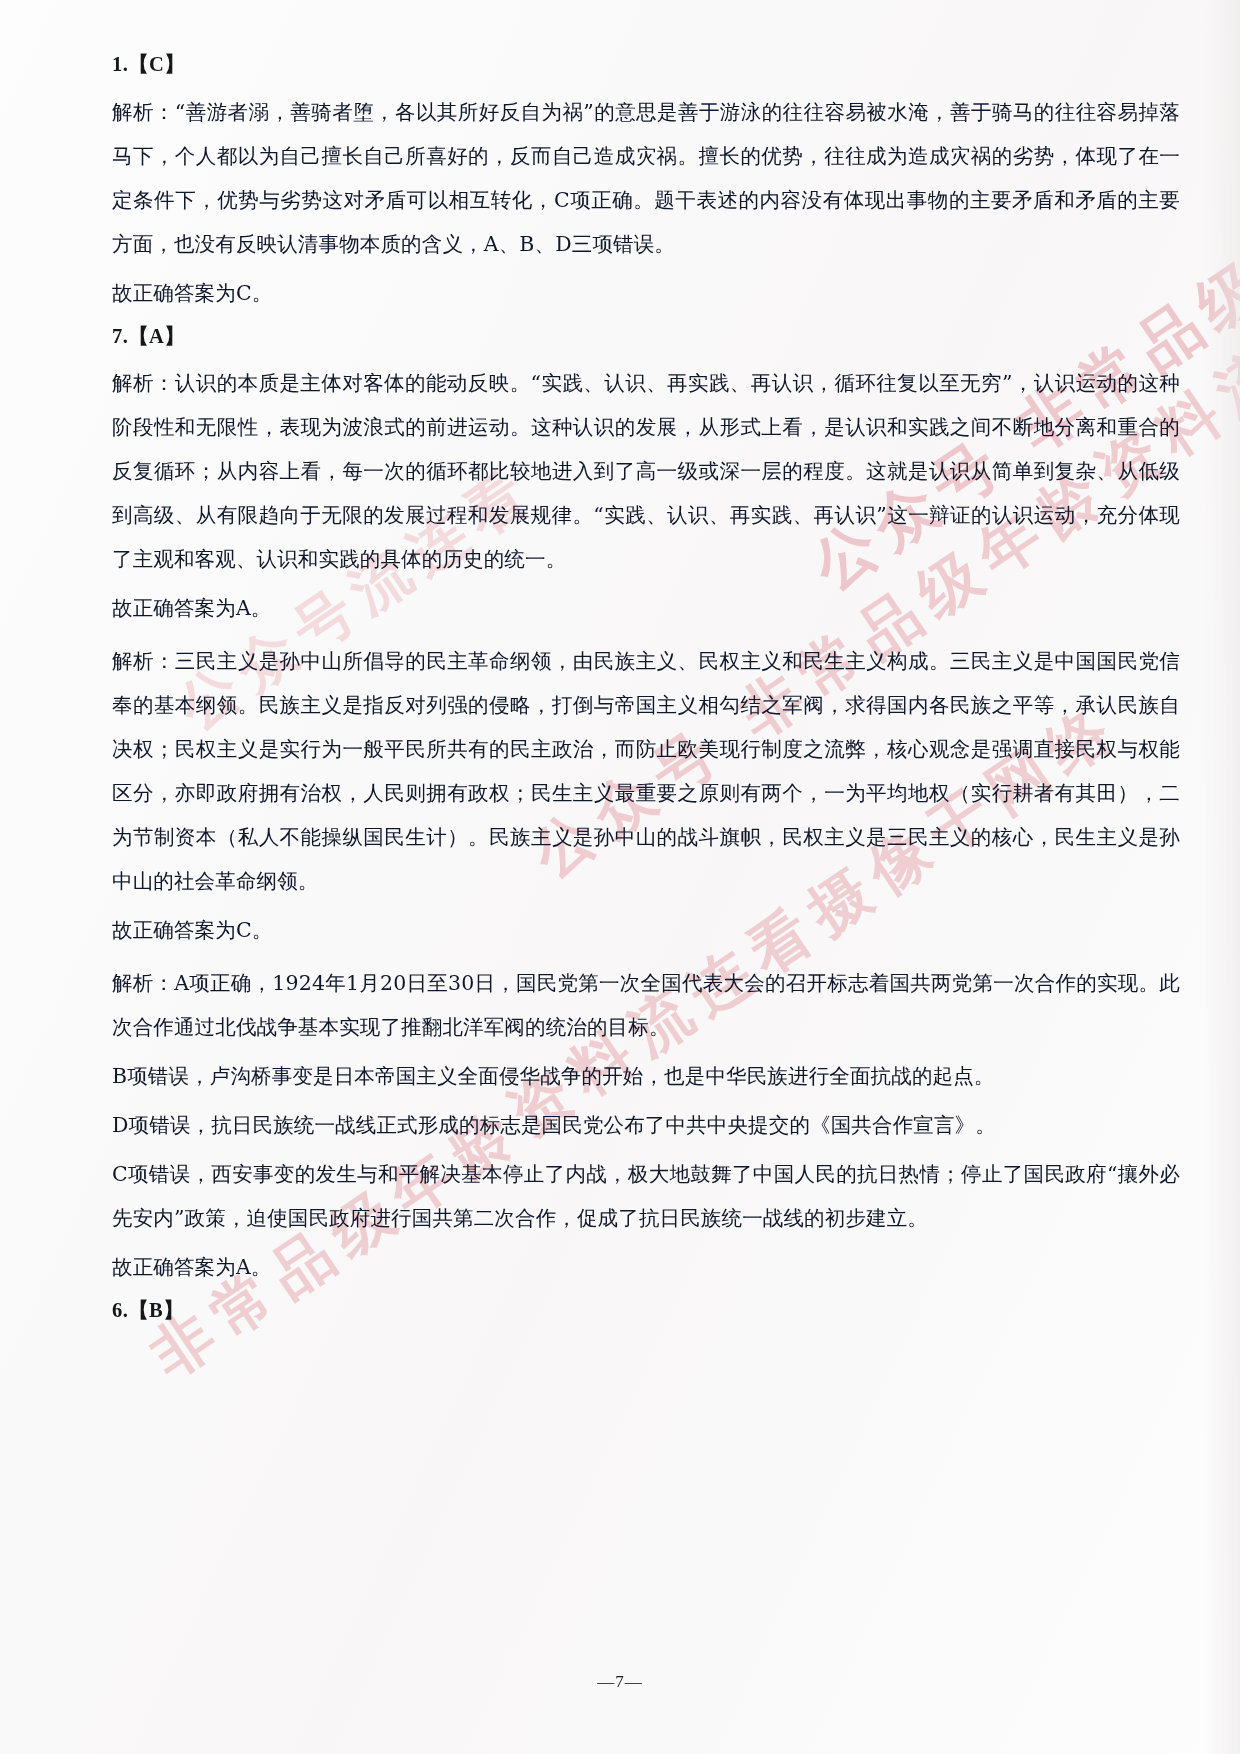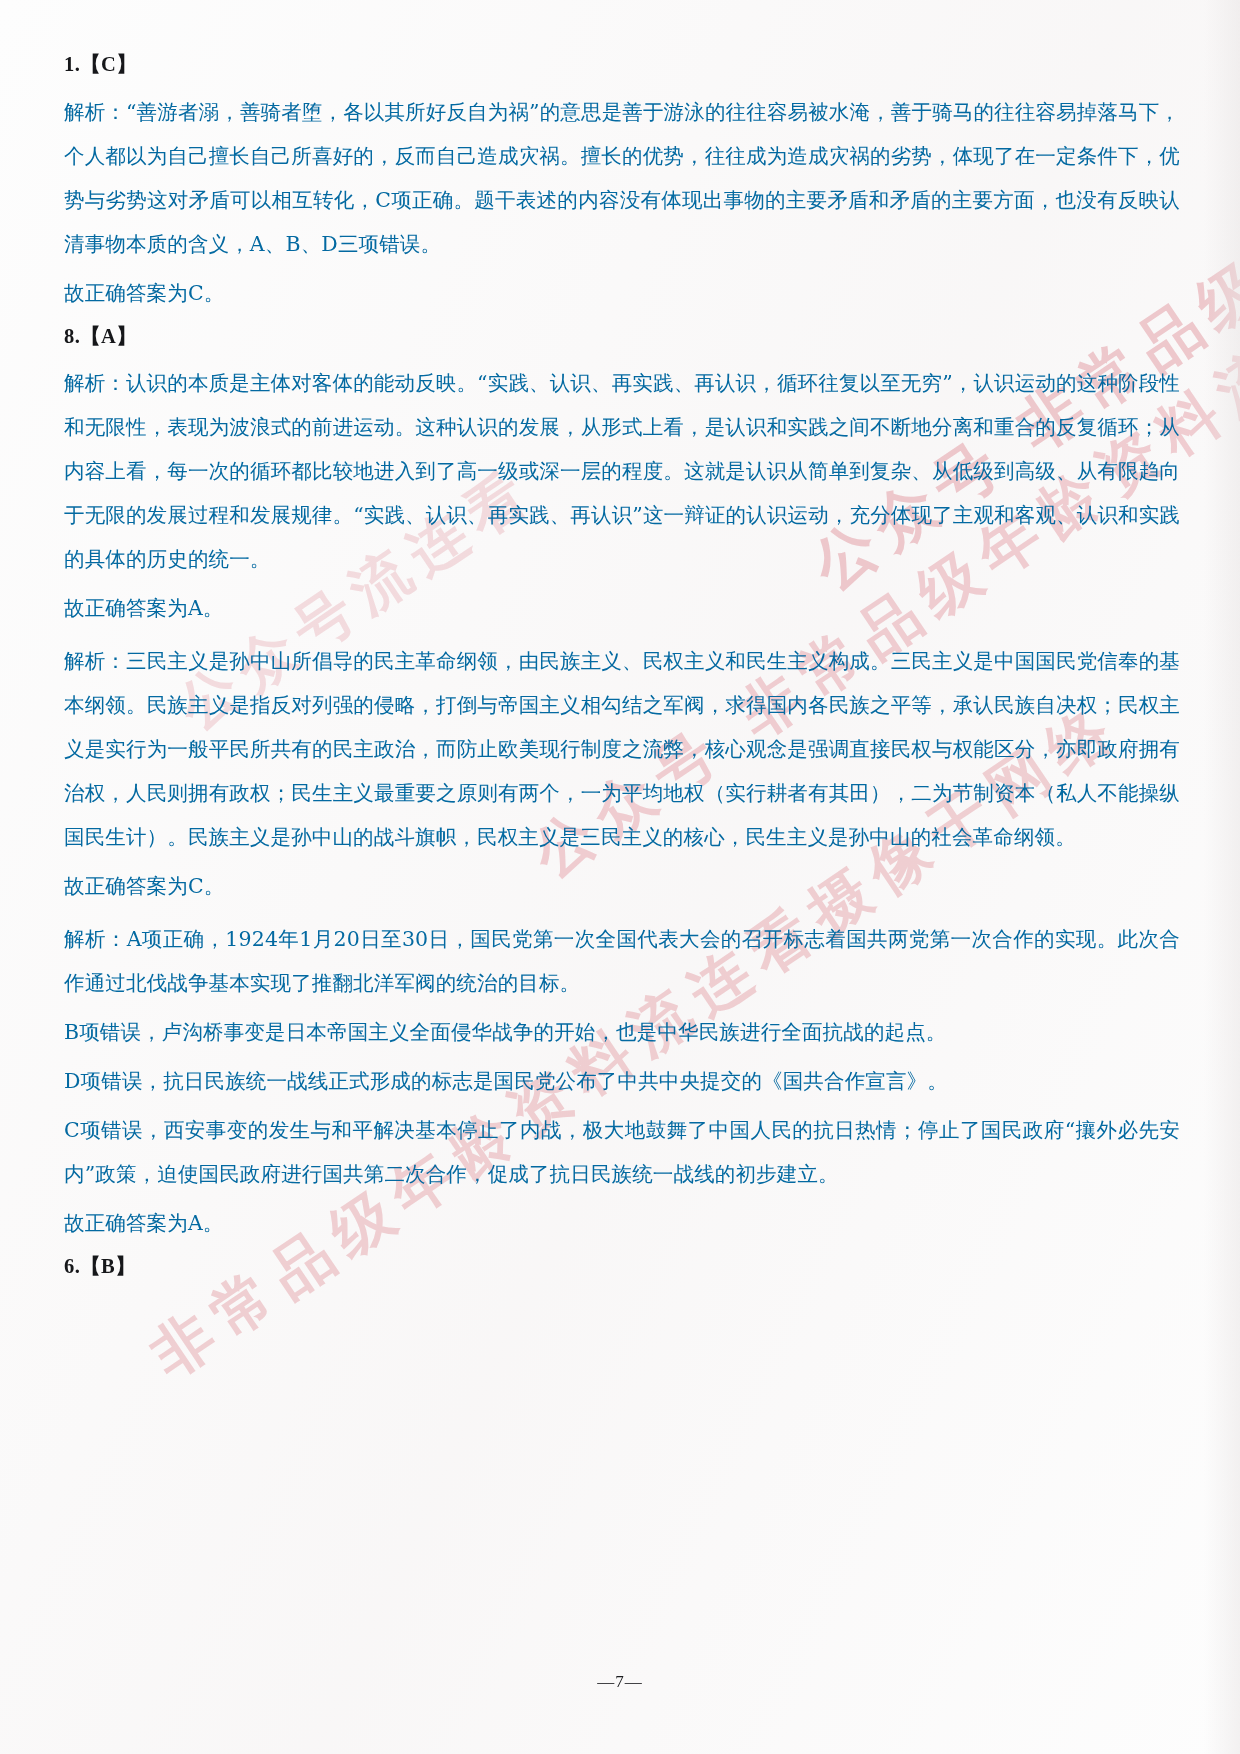--- a/index.html
+++ b/index.html
@@ -34,29 +34,29 @@
     font-family: "Liberation Serif", "DejaVu Serif", serif;
     font-size: 20.5px;
     font-weight: bold;
     color: #16171a;
     letter-spacing: 0.4px;
     margin: 0 0 12px 0;
     line-height: 1.25;
   }
   .para {
     font-size: 20.5px;
-    color: #0369a1;
+    color: #0f172a;
     line-height: 44px;
     margin: 0 0 5px 0;
     text-align: justify;
     text-justify: inter-ideograph;
     letter-spacing: 0.15px;
     font-family: "DejaVu Serif", "Liberation Serif", serif;
   }
-  .block { margin-bottom: 9px; }
+  .block { margin-bottom: 9px; margin-left: 48px; }
   .footer {
     position: absolute;
     left: 0;
     right: 0;
     top: 1672px;
     text-align: center;
     font-size: 17px;
     color: #1b1c1f;
     font-family: "Liberation Serif", "DejaVu Serif", serif;
     letter-spacing: 1px;
@@ -124,21 +124,21 @@
 
   <div class="content">
 
     <div class="block">
       <div class="qhead">1.【C】</div>
       <p class="para">解析：“善游者溺，善骑者堕，各以其所好反自为祸”的意思是善于游泳的往往容易被水淹，善于骑马的往往容易掉落马下，个人都以为自己擅长自己所喜好的，反而自己造成灾祸。擅长的优势，往往成为造成灾祸的劣势，体现了在一定条件下，优势与劣势这对矛盾可以相互转化，C项正确。题干表述的内容没有体现出事物的主要矛盾和矛盾的主要方面，也没有反映认清事物本质的含义，A、B、D三项错误。</p>
       <p class="para">故正确答案为C。</p>
     </div>
 
     <div class="block">
-      <div class="qhead">8.【A】</div>
+      <div class="qhead">7.【A】</div>
       <p class="para">解析：认识的本质是主体对客体的能动反映。“实践、认识、再实践、再认识，循环往复以至无穷”，认识运动的这种阶段性和无限性，表现为波浪式的前进运动。这种认识的发展，从形式上看，是认识和实践之间不断地分离和重合的反复循环；从内容上看，每一次的循环都比较地进入到了高一级或深一层的程度。这就是认识从简单到复杂、从低级到高级、从有限趋向于无限的发展过程和发展规律。“实践、认识、再实践、再认识”这一辩证的认识运动，充分体现了主观和客观、认识和实践的具体的历史的统一。</p>
       <p class="para">故正确答案为A。</p>
     </div>
 
     <div class="block">
       <p class="para">解析：三民主义是孙中山所倡导的民主革命纲领，由民族主义、民权主义和民生主义构成。三民主义是中国国民党信奉的基本纲领。民族主义是指反对列强的侵略，打倒与帝国主义相勾结之军阀，求得国内各民族之平等，承认民族自决权；民权主义是实行为一般平民所共有的民主政治，而防止欧美现行制度之流弊，核心观念是强调直接民权与权能区分，亦即政府拥有治权，人民则拥有政权；民生主义最重要之原则有两个，一为平均地权（实行耕者有其田），二为节制资本（私人不能操纵国民生计）。民族主义是孙中山的战斗旗帜，民权主义是三民主义的核心，民生主义是孙中山的社会革命纲领。</p>
       <p class="para">故正确答案为C。</p>
     </div>
 
     <div class="block">

